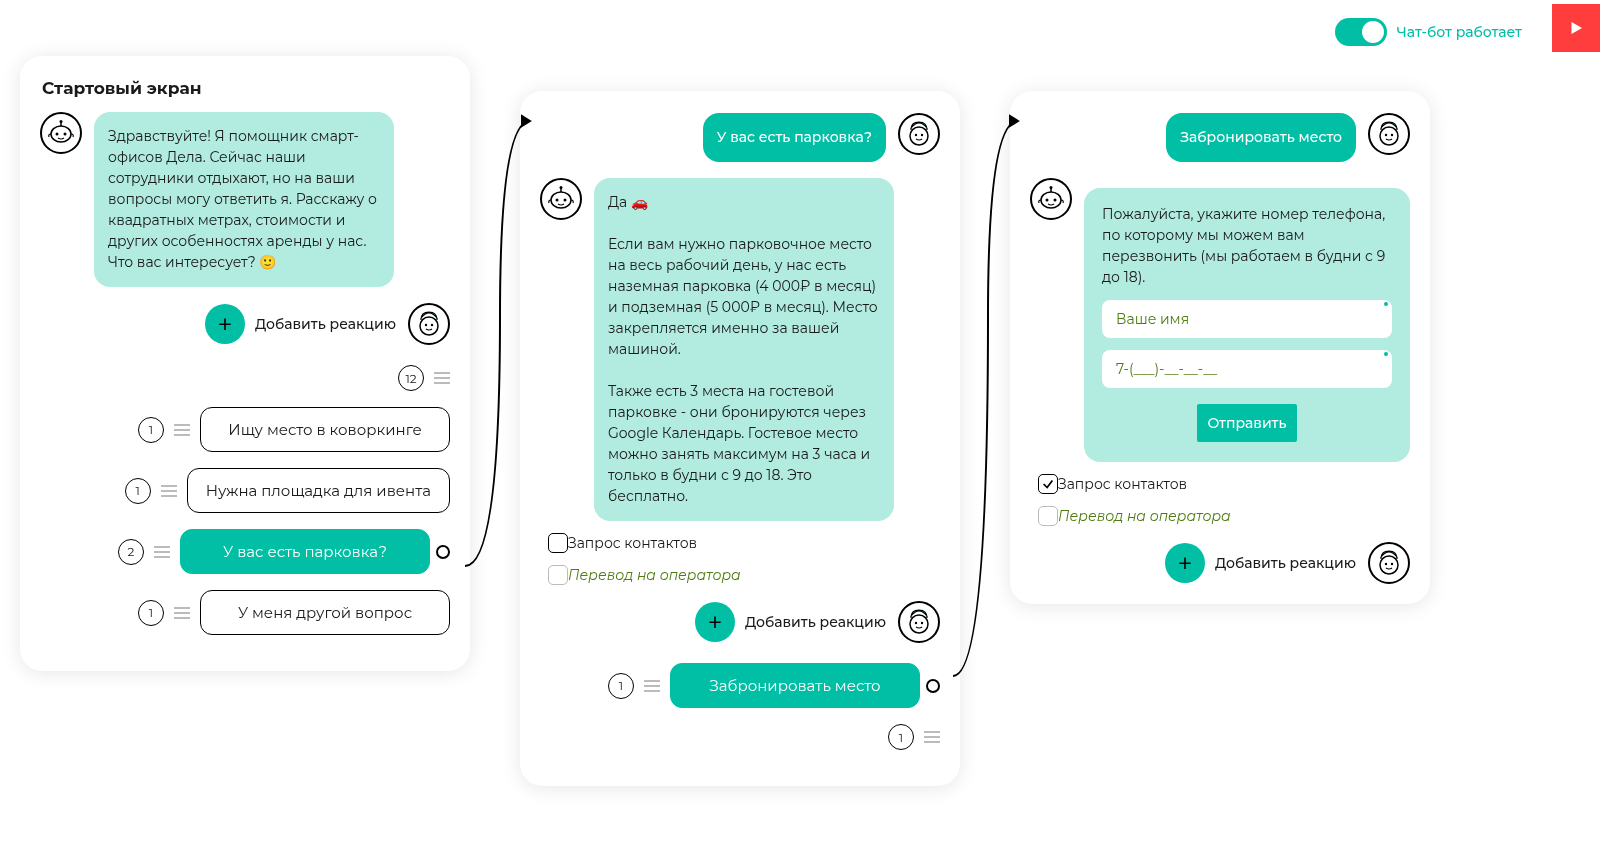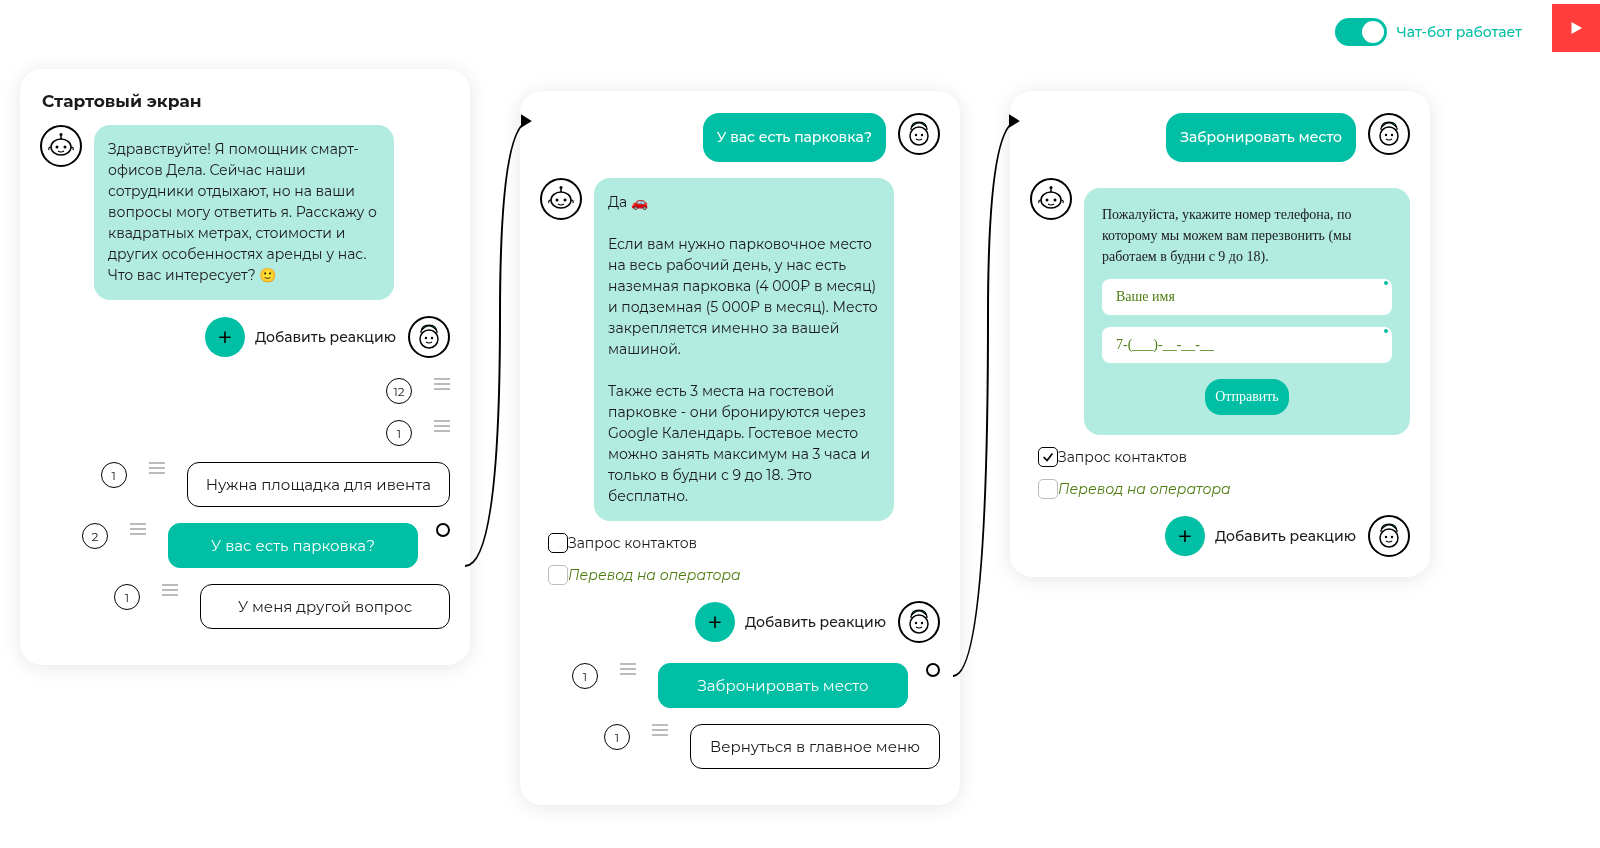--- a/index.html
+++ b/index.html
@@ -98,21 +98,21 @@
   }
   .plus-circle {
     width: 40px; height: 40px; border-radius: 50%; background: var(--teal);
     display: flex; align-items: center; justify-content: center;
     color: #000; font-size: 26px; font-weight: 400; line-height: 1;
   }
   .add-label { font-weight: 500; }
 
   .reaction-list { margin-top: 20px; }
   .reaction-row {
-    display: flex; align-items: flex-start; gap: 22px; margin-bottom: 16px;
+    display: flex; align-items: center; gap: 10px; margin-bottom: 16px;
     justify-content: flex-end;
   }
   .count-badge {
     width: 26px; height: 26px; border: 1px solid #000; border-radius: 50%;
     display: flex; align-items: center; justify-content: center;
     font-size: 12px; flex: 0 0 26px;
   }
   .drag-lines {
     width: 16px; height: 12px; display: flex; flex-direction: column;
     justify-content: space-between; cursor: grab; flex: 0 0 16px;
@@ -147,21 +147,21 @@
   .input-field {
     background: #fff; border-radius: 8px; padding: 10px 14px;
     margin-top: 12px; font-size: 14px; color: #4d7c0f;
     position: relative;
   }
   .input-field::after {
     content: ""; position: absolute; right: 4px; top: 2px;
     width: 4px; height: 4px; background: var(--teal); border-radius: 50%;
   }
   .submit-btn {
-    background: var(--teal); color: #fff; border-radius: 16px;
+    background: var(--teal); color: #fff; border-radius: 2px;
     padding: 10px 10px; margin: 16px auto 4px auto; display: block;
     width: fit-content; cursor: pointer; font-weight: 500;
   }
 
   svg.arrow { position: absolute; overflow: visible; pointer-events: none; }
   svg.arrow path { fill: none; stroke: #000; stroke-width: 2; }
   svg.arrow .head { fill: #000; }
 </style>
 </head>
 <body>
@@ -196,21 +196,21 @@
   </div>
   <div class="playbox">
     <svg viewBox="0 0 24 24">
         <path d="M6 4 L20 12 L6 20 Z"></path>
       </svg>
   </div>
 </div>
 
 <div class="canvas">
 
-  <div class="card" style="left:20px; top:23px; width:450px;">
+  <div class="card" style="left:20px; top:10px; width:450px;">
     <div class="card-title">Стартовый экран</div>
     <div class="msg-row">
       <div class="avatar">
           <svg>
             <use href="#bot-icon"></use>
           </svg>
         </div>
       <div class="bubble bot">Здравствуйте! Я помощник смарт-офисов Дела. Сейчас наши сотрудники отдыхают, но на ваши вопросы могу ответить я. Расскажу о квадратных метрах, стоимости и других особенностях аренды у нас. Что вас интересует? 🙂</div>
     </div>
     <div class="add-row">
@@ -233,20 +233,21 @@
             <span></span>
           </div>
         </div>
         <div class="reaction-row">
           <div class="count-badge">1</div>
           <div class="drag-lines">
             <span></span>
             <span></span>
             <span></span>
           </div>
+          <div class="reaction-btn">Ищу место в коворкинге</div>
         </div>
         <div class="reaction-row">
           <div class="count-badge">1</div>
           <div class="drag-lines">
             <span></span>
             <span></span>
             <span></span>
           </div>
           <div class="reaction-btn">Нужна площадка для ивента</div>
         </div>
@@ -323,41 +324,40 @@
           <div class="reaction-btn selected">Забронировать место</div>
           <div class="connector-dot"></div>
         </div>
         <div class="reaction-row">
           <div class="count-badge">1</div>
           <div class="drag-lines">
             <span></span>
             <span></span>
             <span></span>
           </div>
-          <div class="reaction-btn">Вернуться в главное меню</div>
         </div>
       </div>
   </div>
 
   <div class="card" style="left:1010px; top:45px; width:420px;">
     <div class="msg-row user">
       <div class="avatar">
           <svg>
             <use href="#user-icon"></use>
           </svg>
         </div>
       <div class="bubble user-b">Забронировать место</div>
     </div>
     <div class="msg-row" style="margin-top:16px;">
       <div class="avatar">
           <svg>
             <use href="#bot-icon"></use>
           </svg>
         </div>
-      <div class="form-box" style="flex:1;font-family:Liberation Serif, serif;">
+      <div class="form-box" style="flex:1;">
         <div style="line-height:1.5;">Пожалуйста, укажите номер телефона, по которому мы можем вам перезвонить (мы работаем в будни с 9 до 18).</div>
         <div class="input-field">Ваше имя</div>
         <div class="input-field">7-(___)-__-__-__</div>
         <div class="submit-btn">Отправить</div>
       </div>
     </div>
     <div class="chk-row">
       <div class="chk">
         <svg viewBox="0 0 16 16">
             <path d="M3 8 L7 12 L13 4" fill="none" stroke-width="2"></path>

